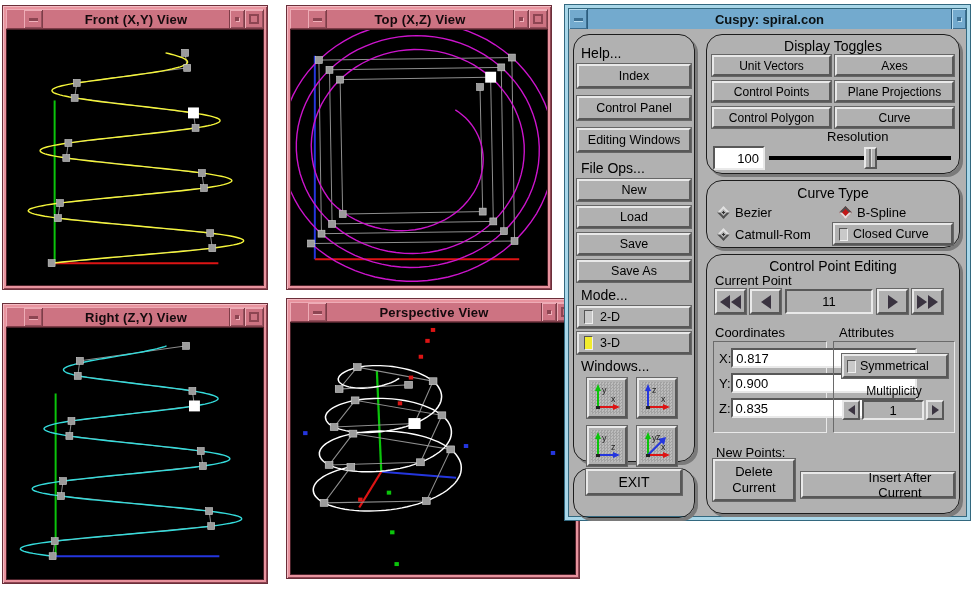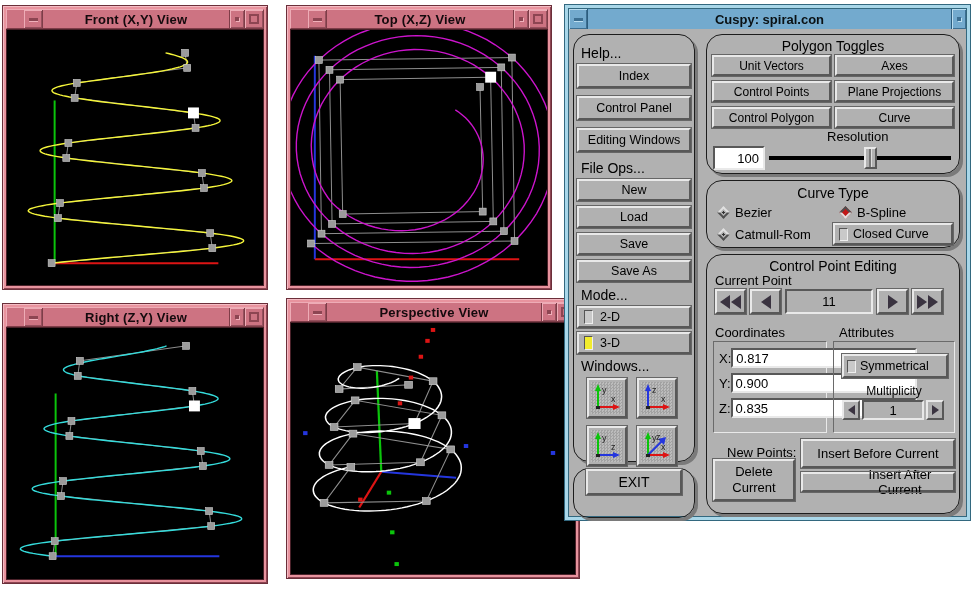--- a/index.html
+++ b/index.html
@@ -126,21 +126,21 @@
   .striL{width:0;height:0;border-top:5px solid transparent;border-bottom:5px solid transparent;
          border-right:7px solid #3a3340;}
   .striR{width:0;height:0;border-top:5px solid transparent;border-bottom:5px solid transparent;
          border-left:7px solid #3a3340;}
   .multfield{width:62px;height:20px;}
   .npbtn{position:absolute;background:#b1b1b1;border:2px solid;
          border-color:#e9e9e9 #585858 #585858 #e9e9e9;outline:1px solid #666;
          display:flex;align-items:center;justify-content:center;font-size:13px;color:#000;text-align:center;}
   .delbtn{left:6px;top:204px;width:82px;height:42px;line-height:16px;}
   .insb{left:94px;top:184px;width:154px;height:29px;}
-  .insa{left:94px;top:217px;width:154px;height:20px;padding-left:44px;}
+  .insa{left:94px;top:217px;width:154px;height:26px;padding-left:44px;}
 </style>
 </head>
 <body>
 
 <div class="stage">
 
   <div class="win" style="left:2px;top:5px;width:266px;height:285px">
     <div class="tbar">
       <div class="tbtn menu">
           <div class="dash"></div>
@@ -397,21 +397,21 @@
                 </svg></div>
             </div>
         </div>
       </div>
 
       <div class="grp exitgrp">
         <div class="mbtn exitbtn">EXIT</div>
       </div>
 
       <div class="grp dtgrp">
-        <div class="gtitle" style="top:3px">Polygon Toggles</div>
+        <div class="gtitle" style="top:3px">Display Toggles</div>
         <div class="dtgrid">
           <div class="tgl">Unit Vectors</div>
           <div class="tgl">Axes</div>
           <div class="tgl">Control Points</div>
           <div class="tgl">Plane Projections</div>
           <div class="tgl">Control Polygon</div>
           <div class="tgl">Curve</div>
         </div>
         <div class="reslabel">Resolution</div>
         <div class="sliderrow">
@@ -488,21 +488,20 @@
           <div class="spinrow">
             <div class="sbtn">
                 <span class="striL"></span>
               </div>
             <div class="gfield multfield">1</div>
             <div class="sbtn">
                 <span class="striR"></span>
               </div>
           </div>
         </div>
-        <div class="cplabel" style="left:20px;top:190px">New Points:</div>
+        <div class="cplabel" style="left:9px;top:190px">New Points:</div>
         <div class="npbtn delbtn">Delete Current</div>
-        <div class="npbtn insb">Insert Before Current</div>
         <div class="npbtn insa">Insert After Current</div>
       </div>
 
     </div>
   </div>
 </div>
 
 </body></html>

